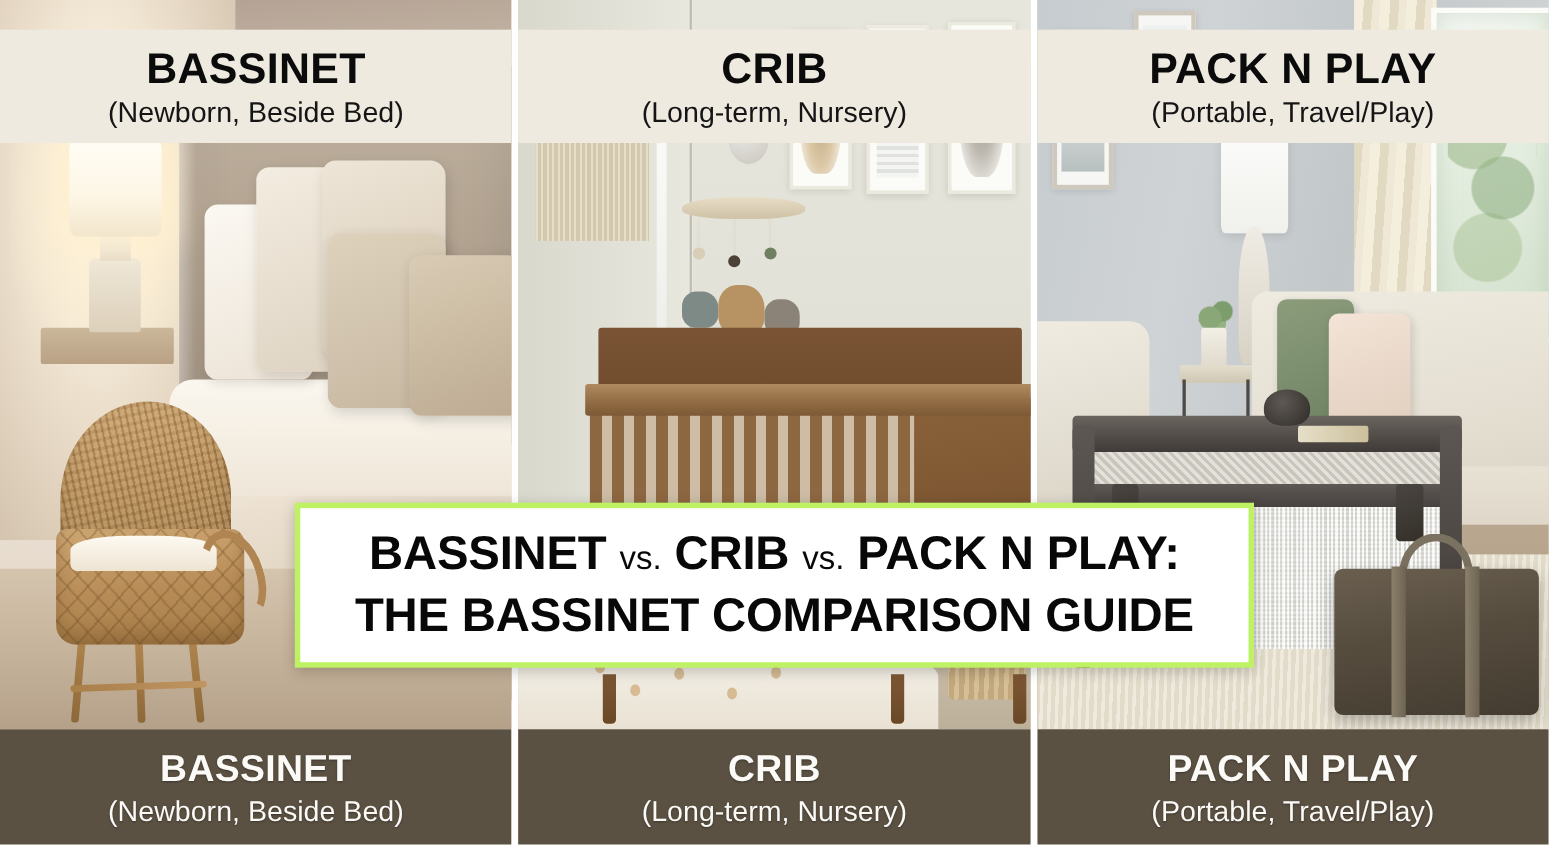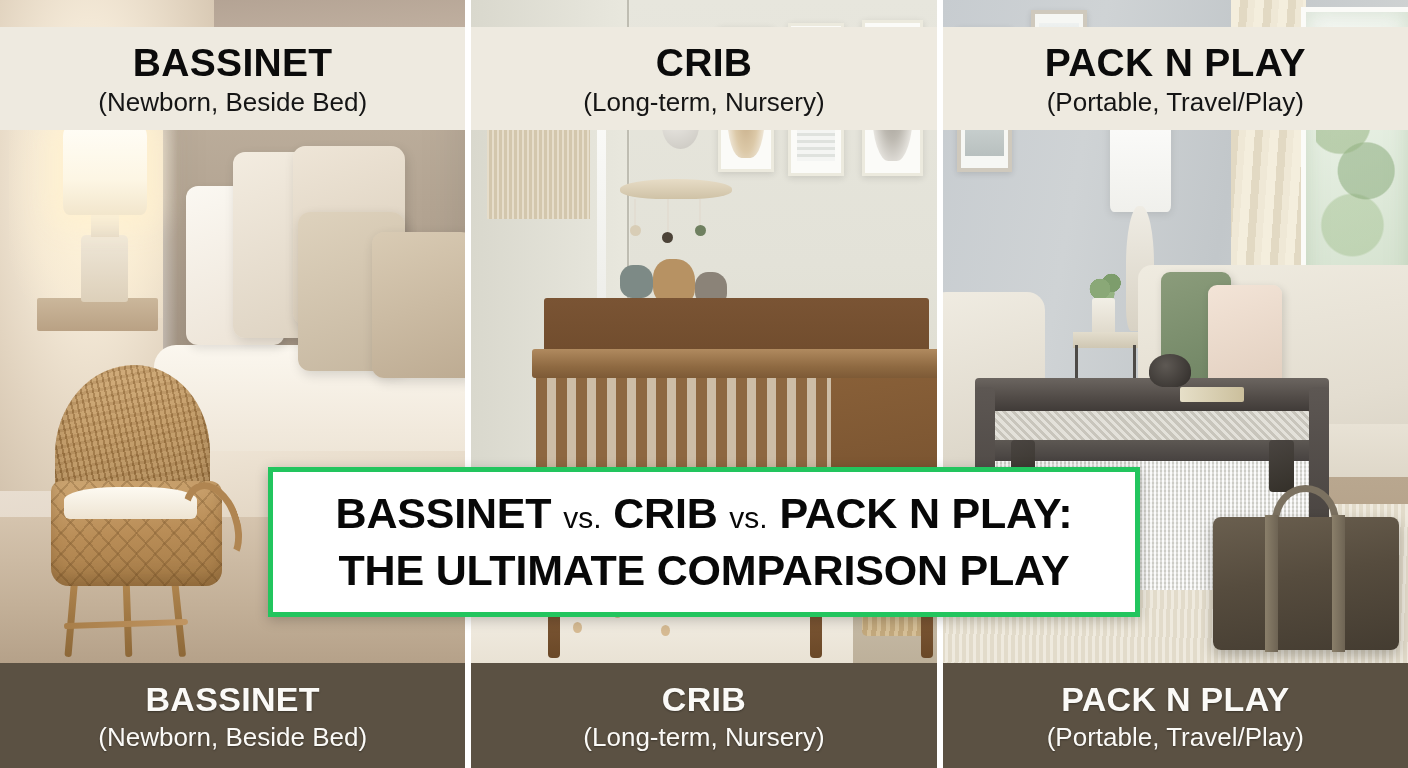--- a/index.html
+++ b/index.html
@@ -230,22 +230,22 @@
   
   .footer-band { position:absolute; left:0; right:0; bottom:0; height:105px;
     background:#5b5143; display:flex; flex-direction:column; align-items:center; justify-content:center;
     line-height:1.0; }
   .footer-title { font-size:34px; font-weight:bold; color:#fbfaf7; letter-spacing:.3px; white-space:nowrap;
     text-shadow:0 1px 2px rgba(0,0,0,.35); }
   .footer-sub { font-size:26px; font-weight:normal; color:#fbfaf7; margin-top:8px; white-space:nowrap;
     text-shadow:0 1px 2px rgba(0,0,0,.35); }
 
   
-  .title-banner { position:absolute; left:268px; top:467px; width:872px; height:150px;
-    background:#22c55e; padding:5px; box-shadow:0 3px 12px rgba(0,0,0,.22); }
+  .title-banner { position:absolute; left:268px; top:457px; width:872px; height:150px;
+    background:#bef264; padding:5px; box-shadow:0 3px 12px rgba(0,0,0,.22); }
   .title-inner { width:100%; height:100%; background:#ffffff;
     display:flex; flex-direction:column; align-items:center; justify-content:center; gap:8px; }
   .title-line { white-space:nowrap; color:#080808; font-weight:bold; letter-spacing:-.2px; }
   .title-line1 { font-size:43px; }
   .title-line2 { font-size:43px; }
   .vs { font-size:30px; font-weight:normal; letter-spacing:0; }
 </style>
 </head>
 <body>
 
@@ -448,17 +448,17 @@
         <div class="footer-title">PACK N PLAY</div>
         <div class="footer-sub">(Portable, Travel/Play)</div>
       </div>
     </div>
 
   </div>
 
   <div class="title-banner">
     <div class="title-inner">
       <div class="title-line title-line1"><span>BASSINET</span> <span class="vs">vs.</span> <span>CRIB</span> <span class="vs">vs.</span> <span>PACK N PLAY:</span></div>
-      <div class="title-line title-line2">THE ULTIMATE COMPARISON PLAY</div>
+      <div class="title-line title-line2">THE BASSINET COMPARISON GUIDE</div>
     </div>
   </div>
 
 </div>
 
 </body></html>

